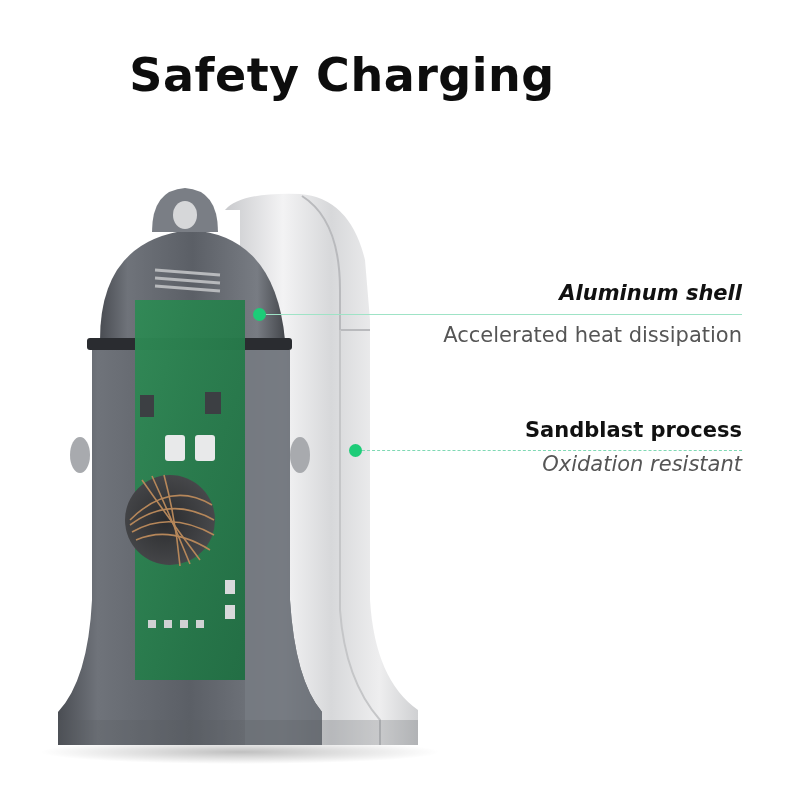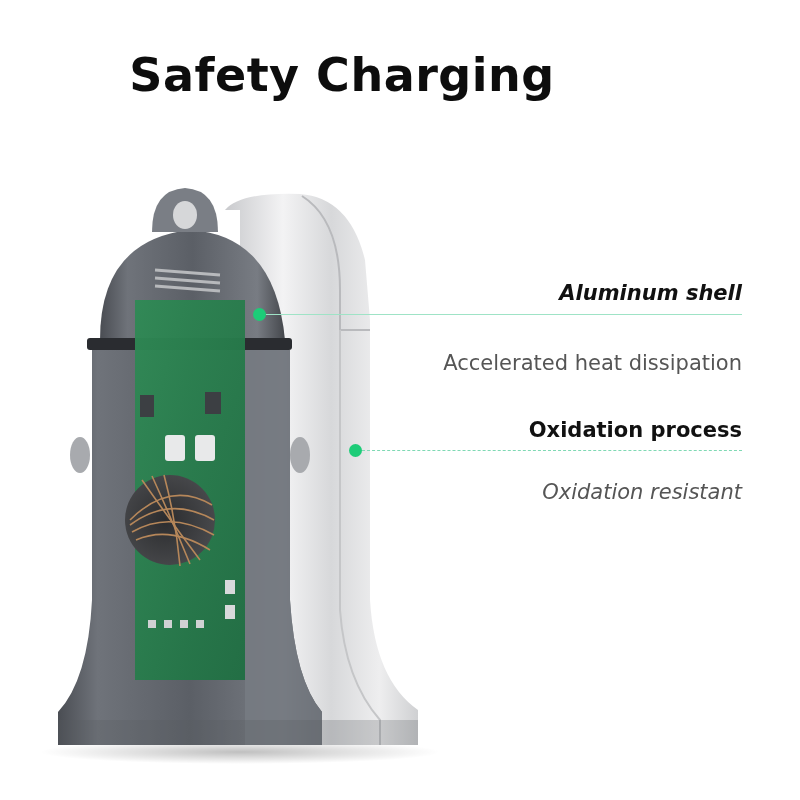--- a/index.html
+++ b/index.html
@@ -1,21 +1,21 @@
 <!DOCTYPE html>
 <html><head>
 <meta charset="utf-8">
 <style>
   html,body{margin:0;padding:0;background:#ffffff;}
   body{width:800px;height:800px;position:relative;overflow:hidden;font-family:"DejaVu Sans","Liberation Sans",sans-serif;}
   .title{position:absolute;left:0;top:48px;width:684px;text-align:center;font-size:46px;font-weight:bold;color:#0d0d0d;letter-spacing:0.5px;}
   .product{position:absolute;left:40px;top:180px;width:400px;height:590px;}
   .callout{position:absolute;right:58px;text-align:right;}
   .callout .head{font-size:21px;font-weight:bold;color:#111;white-space:nowrap;}
-  .callout .sub{font-size:21px;font-weight:normal;color:#555;white-space:nowrap;margin-top:28px;}
+  .callout .sub{font-size:21px;font-weight:normal;color:#555;white-space:nowrap;}
   .line{position:absolute;height:0;}
   .line.solid{border-top:1.5px solid #9fe3c6;}
   .line.dashed{border-top:1.5px dashed #7fd9b4;}
   .dot{position:absolute;width:13px;height:13px;border-radius:50%;background:var(--accent);}
 </style>
 </head>
 <body>
 
 <div class="title">Safety Charging</div>
 
@@ -110,17 +110,17 @@
 <div class="callout" style="top:281px;font-style:italic;">
   <div class="head">Aluminum shell</div>
 </div>
 <div class="callout" style="top:323px;">
   <div class="sub">Accelerated heat dissipation</div>
 </div>
 
 <div class="dot" style="left:349px;top:444px;--accent:#1dcc78;"></div>
 <div class="line dashed" style="left:362px;top:450px;width:380px;"></div>
 <div class="callout" style="top:418px;">
-  <div class="head">Oxidation process</div>
+  <div class="head">Sandblast process</div>
 </div>
 <div class="callout" style="top:452px;font-style:italic;">
   <div class="sub">Oxidation resistant</div>
 </div>
 
 </body></html>

